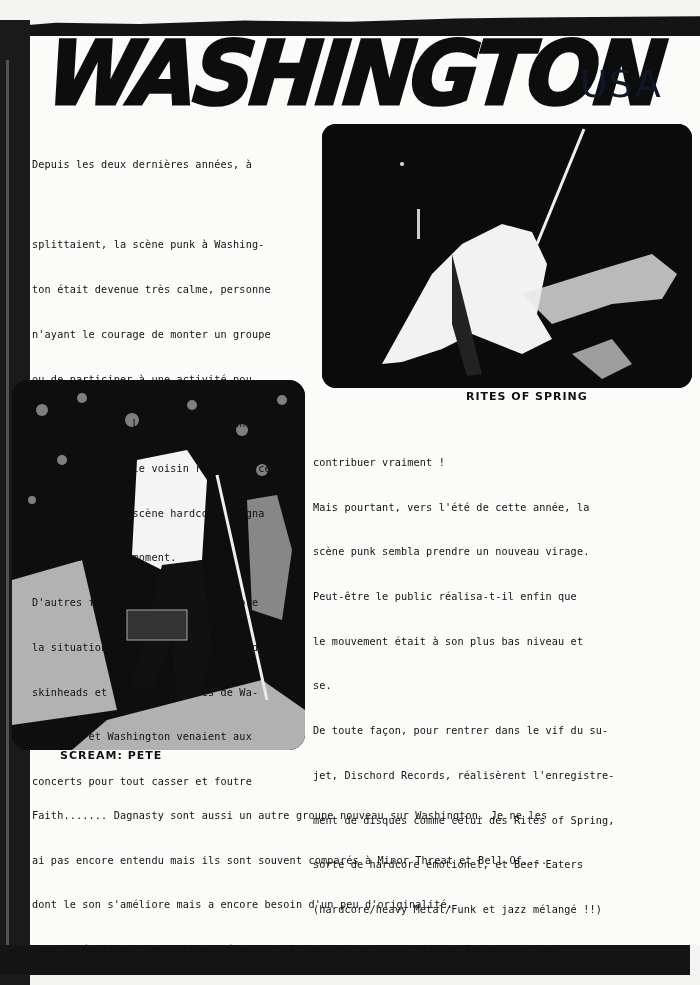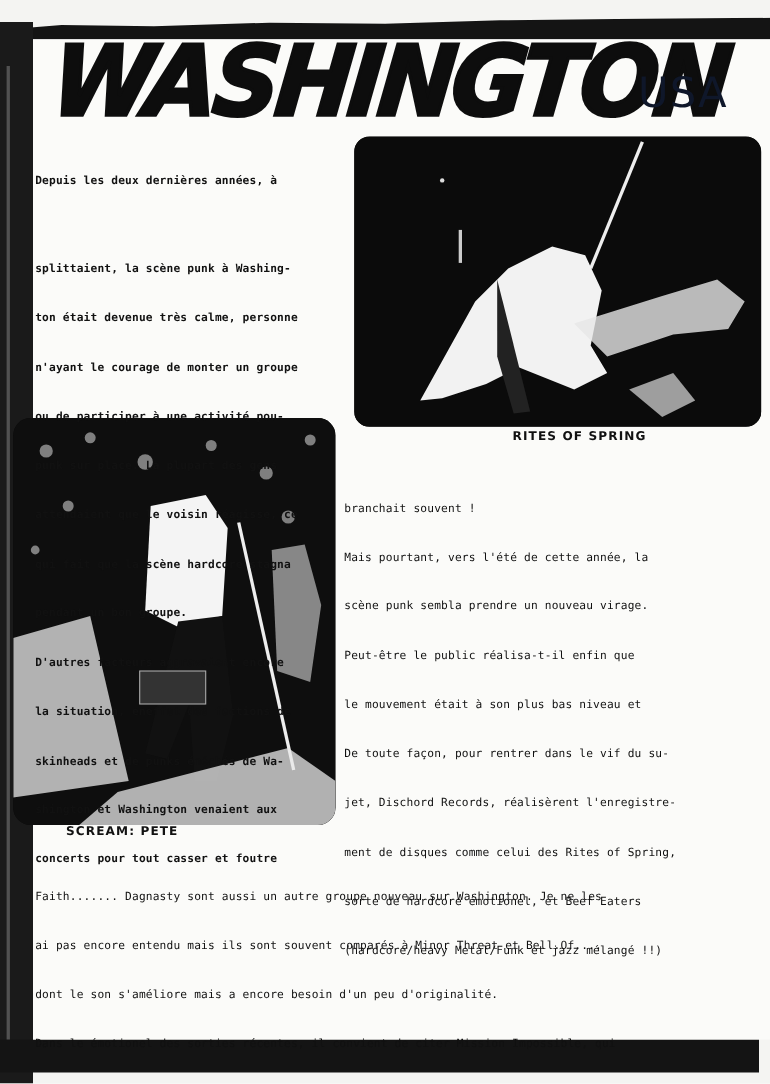--- a/index.html
+++ b/index.html
@@ -18,21 +18,21 @@
   .bottom-band { position: absolute; left: 0; top: 945px; width: 690px; height: 30px; background: #141414; }
   .page { position: absolute; left: 30px; top: 36px; width: 670px; height: 909px; background: #fbfbf9; }
 
   .title { position: absolute; left: 48px; top: 32px; font-family: "DejaVu Sans", "Liberation Sans", sans-serif;
     font-weight: 900; font-style: italic; font-size: 84px; letter-spacing: -4px; line-height: 1; color: #0d0d0d;
     transform: scaleY(1.05) skewX(-6deg); -webkit-text-stroke: 3px #0d0d0d; }
   .title-suffix { position: absolute; left: 580px; top: 62px; font-family: "DejaVu Sans", "Liberation Sans", sans-serif;
     font-size: 38px; font-weight: 400; color: #0f172a; letter-spacing: 1px; }
 
   .txt { position: absolute; font-size: 10.2px; line-height: 14.9px; white-space: pre; letter-spacing: 0.15px; }
-  .col-left { left: 32px; top: 128px; font-weight: bold; }
+  .col-left { left: 32px; top: 128px; }
   .col-right { left: 313px; top: 426px; }
   .full { left: 32px; top: 779px; }
 
   .photo { position: absolute; background: #0b0b0b; border-radius: 14px; overflow: hidden; }
   .photo-rites { left: 322px; top: 124px; width: 370px; height: 264px; }
   .photo-scream { left: 12px; top: 380px; width: 293px; height: 370px; border-radius: 16px; }
   .caption { position: absolute; font-family: "DejaVu Sans", "Liberation Sans", sans-serif; font-weight: 700;
     font-size: 11px; letter-spacing: 1px; }
   .caption-rites { left: 466px; top: 390px; }
   .caption-scream { left: 60px; top: 749px; text-align: right; }
@@ -93,34 +93,35 @@
 <div class="txt col-left">
   <div>Depuis les deux dernières années, à</div>
   <div style="height:6px"></div>
   <div>splittaient, la scène punk à Washing-</div>
   <div>ton était devenue très calme, personne</div>
   <div>n'ayant le courage de monter un groupe</div>
   <div>ou de participer à une activité pou-</div>
   <div>punk sur place. La plupart des gens</div>
   <div>attendaient que le voisin réagisse, ce</div>
   <div>qui fait que la scène hardcore stagna</div>
-  <div>pendant un bon groupe.</div>
+  <div>pourtant un bon moment.</div>
   <div>D'autres facteurs aggravaient encore</div>
   <div>la situation, eneffet des factions de</div>
   <div>skinheads et de punks éméchés de Wa-</div>
   <div>shington et Washington venaient aux</div>
   <div>concerts pour tout casser et foutre</div>
 </div>
 
 <div class="txt col-right">
-  <div>branchait souvent !</div>
+  <div>contribuer vraiment !</div>
   <div>Mais pourtant, vers l'été de cette année, la</div>
   <div>scène punk sembla prendre un nouveau virage.</div>
   <div>Peut-être le public réalisa-t-il enfin que</div>
   <div>le mouvement était à son plus bas niveau et</div>
+  <div>se.</div>
   <div>De toute façon, pour rentrer dans le vif du su-</div>
   <div>jet, Dischord Records, réalisèrent l'enregistre-</div>
   <div>ment de disques comme celui des Rites of Spring,</div>
   <div>sorte de hardcore émotionel, et Beef Eaters</div>
   <div>(hardcore/heavy Metal/Funk et jazz mélangé !!)</div>
   
   
   
   
   

